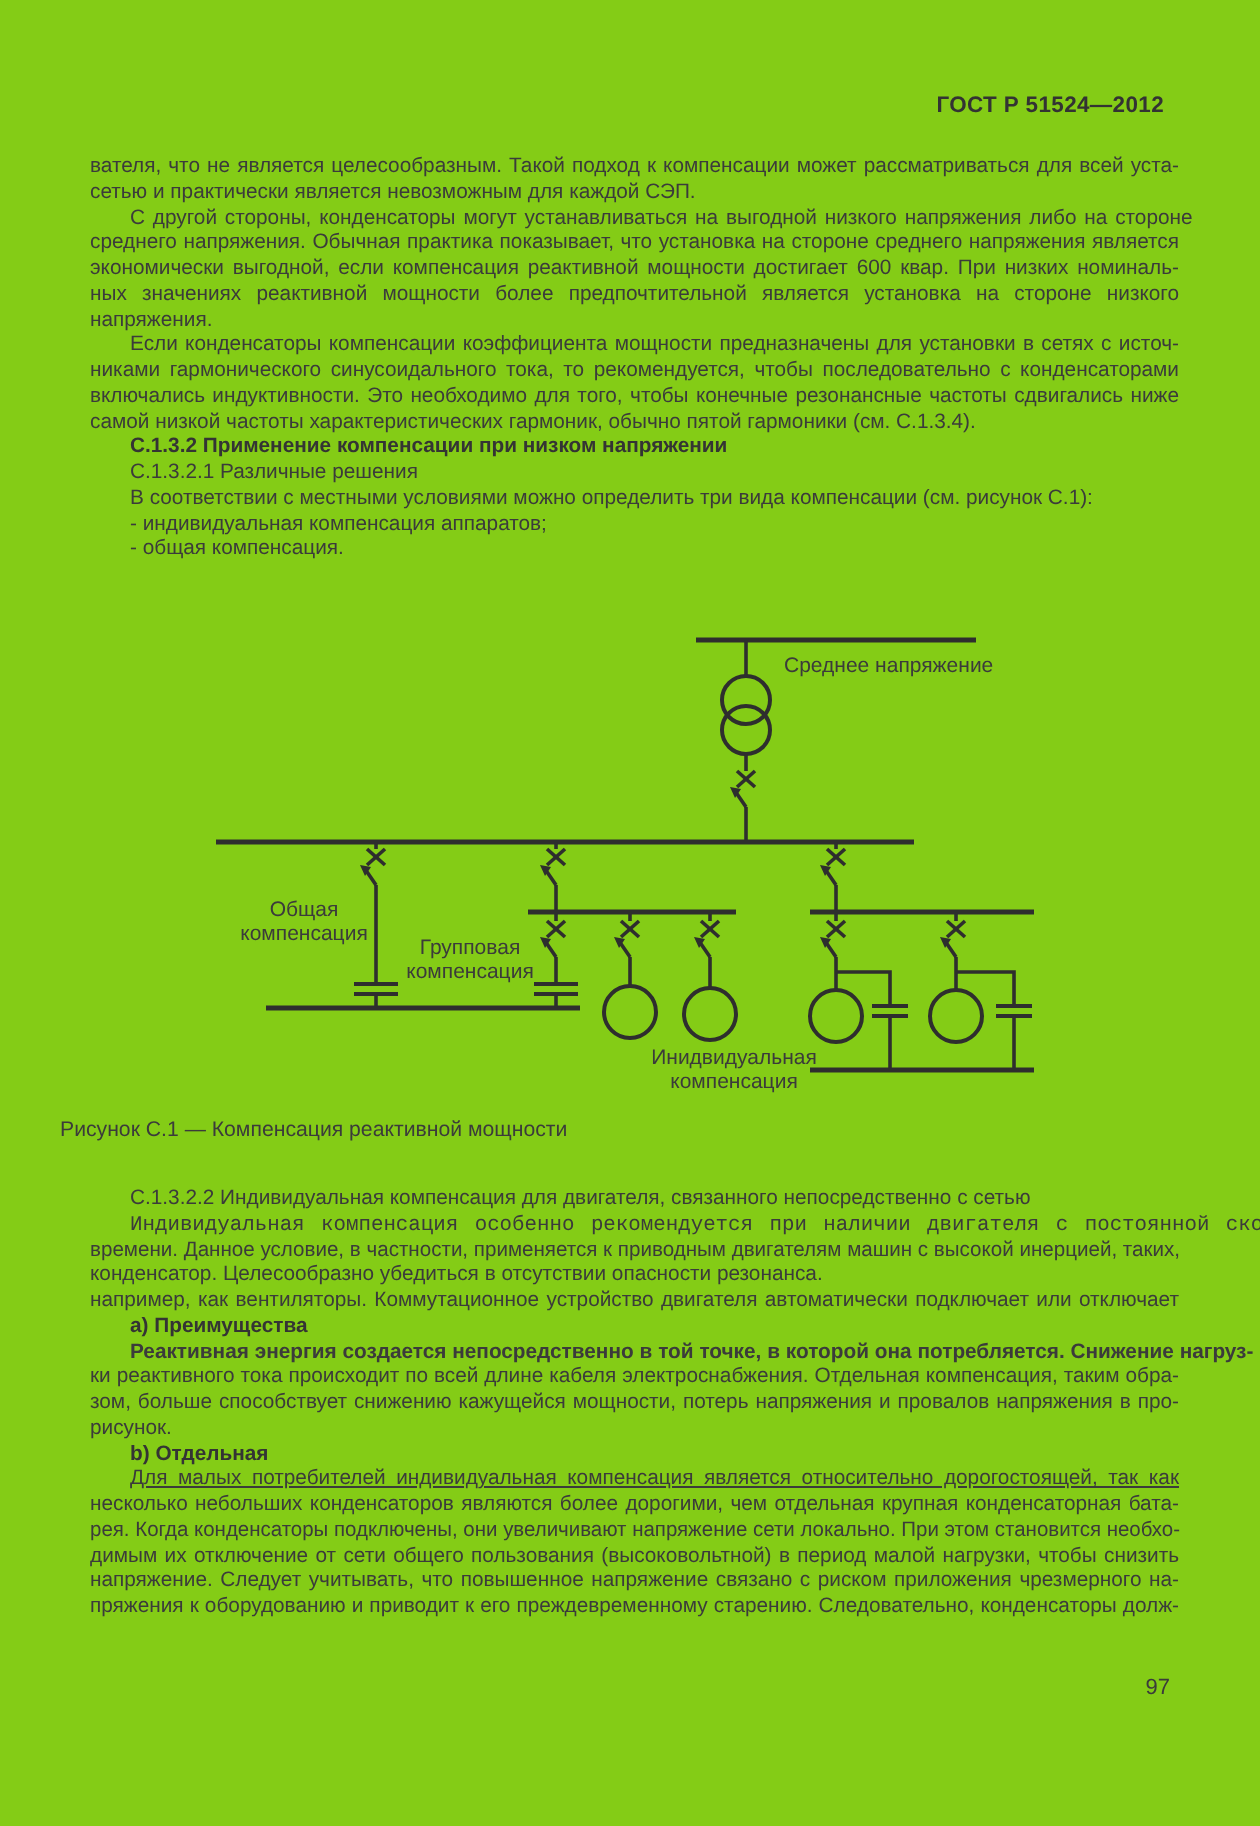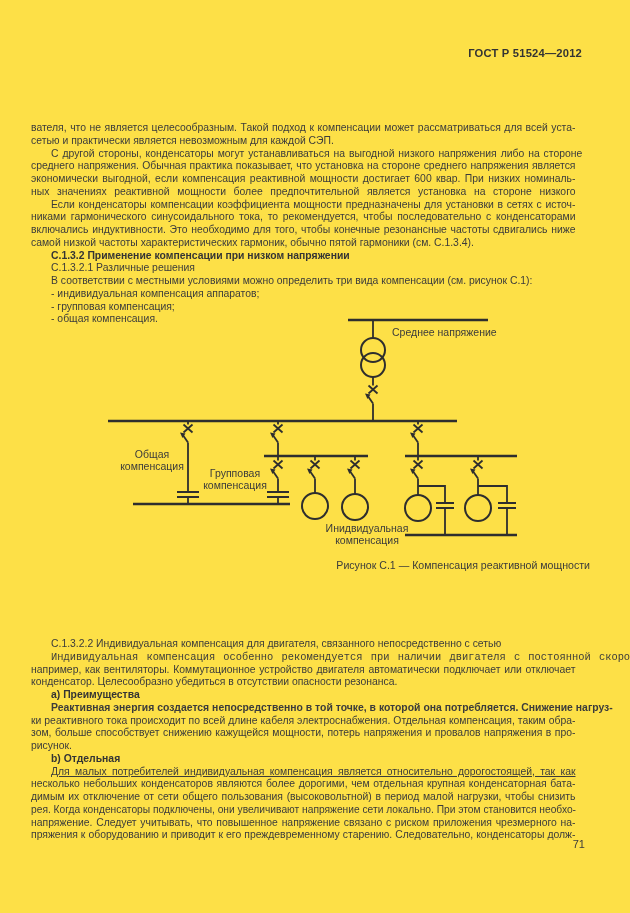--- a/index.html
+++ b/index.html
@@ -1,41 +1,41 @@
 <!DOCTYPE html>
 <html lang="ru"><head>
 <meta charset="utf-8">
 <style>
   html,body{margin:0;padding:0;background:#e9e9e7;}
   #page{
     position:relative;
     width:630px;height:913px;
-    background:#fde047;
+    background:#84cc16;
     font-family:"Liberation Sans","DejaVu Sans",sans-serif;
     color:#3b3b3b;
     overflow:hidden;
   }
   .hdr{
     position:absolute;top:47px;right:48px;
     font-size:11.2px;font-weight:bold;color:#333;
     letter-spacing:.2px;
   }
   .textblock{
-    position:absolute;left:31px;width:545px;
-    font-size:10.4px;line-height:12.75px;margin-top:44px;
+    position:absolute;left:45px;width:545px;
+    font-size:10.4px;line-height:12.75px;
   }
   #block-upper{top:78px;}
   #block-lower{top:594px;}
   .line{white-space:nowrap;height:12.75px;}
   .line.indent span{padding-left:20px;display:inline-block;}
   .line.bold{font-weight:bold;color:#343434;}
   .line span{display:inline-block;transform-origin:0 50%;}
   .caption{
-    position:absolute;top:559px;left:45px;width:545px;
-    text-align:right;font-size:10.6px;color:#3b3b3b;
+    position:absolute;top:559px;left:30px;width:545px;
+    text-align:left;font-size:10.6px;color:#3b3b3b;
   }
   .pagenum{
     position:absolute;top:838px;right:45px;
     font-size:11px;color:#3b3b3b;
   }
   #schematic{position:absolute;left:0;top:0;}
   #schematic .wire{stroke:#2e2e2e;stroke-width:1.8;fill:none;}
   #schematic .bus{stroke:#2e2e2e;stroke-width:2.6;fill:none;}
   #schematic .plate{stroke:#2e2e2e;stroke-width:2;fill:none;}
   #schematic .ring{stroke:#2e2e2e;stroke-width:2;fill:none;}
@@ -49,29 +49,29 @@
 
   <div class="hdr">ГОСТ Р 51524—2012</div>
 
   <div class="textblock" id="block-upper">
       <div class="line"><span style="word-spacing: 0.65625px;">вателя, что не является целесообразным. Такой подход к компенсации может рассматриваться для всей уста-</span></div>
       <div class="line"><span>сетью и практически является невозможным для каждой СЭП.</span></div>
       <div class="line indent"><span style="word-spacing: 1.03646px;">С другой стороны, конденсаторы могут устанавливаться на выгодной низкого напряжения либо на стороне</span></div>
       <div class="line"><span style="word-spacing: 0.387784px;">среднего напряжения. Обычная практика показывает, что установка на стороне среднего напряжения является</span></div>
       <div class="line"><span style="word-spacing: 1.5142px;">экономически выгодной, если компенсация реактивной мощности достигает 600 квар. При низких номиналь-</span></div>
       <div class="line"><span style="word-spacing: 4.72187px;">ных значениях реактивной мощности более предпочтительной является установка на стороне низкого</span></div>
+      <div class="line"><span>напряжения.</span></div>
       <div class="line indent"><span style="word-spacing: 0.785511px;">Если конденсаторы компенсации коэффициента мощности предназначены для установки в сетях с источ-</span></div>
       <div class="line"><span style="word-spacing: 1.88889px;">никами гармонического синусоидального тока, то рекомендуется, чтобы последовательно с конденсаторами</span></div>
       <div class="line"><span style="word-spacing: 0.818182px;">включались индуктивности. Это необходимо для того, чтобы конечные резонансные частоты сдвигались ниже</span></div>
       <div class="line"><span>самой низкой частоты характеристических гармоник, обычно пятой гармоники (см. С.1.3.4).</span></div>
       <div class="line indent bold"><span>С.1.3.2 Применение компенсации при низком напряжении</span></div>
       <div class="line indent"><span>С.1.3.2.1 Различные решения</span></div>
       <div class="line indent"><span>В соответствии с местными условиями можно определить три вида компенсации (см. рисунок С.1):</span></div>
       <div class="line indent"><span>- индивидуальная компенсация аппаратов;</span></div>
-      <div class="line indent"><span>- групповая компенсация;</span></div>
       <div class="line indent"><span>- общая компенсация.</span></div>
     </div>
 
   <svg id="schematic" width="630" height="913" viewBox="0 0 630 913" aria-hidden="true">
     <defs>
       <g id="sw">
         <line class="wire" x1="0" y1="0" x2="0" y2="3.5"></line>
         <line class="wire" x1="-4.5" y1="3.5" x2="4.5" y2="11.5"></line>
         <line class="wire" x1="4.5" y1="3.5" x2="-4.5" y2="11.5"></line>
         <line class="wire" x1="-5.5" y1="13.5" x2="0" y2="21.5"></line>
@@ -150,31 +150,32 @@
     <text class="dlabel" x="235" y="489" text-anchor="middle">компенсация</text>
     <text class="dlabel" x="367" y="532" text-anchor="middle">Инидвидуальная</text>
     <text class="dlabel" x="367" y="544" text-anchor="middle">компенсация</text>
   </svg>
 
   <div class="caption">Рисунок С.1 — Компенсация реактивной мощности</div>
 
   <div class="textblock" id="block-lower">
       <div class="line indent"><span>С.1.3.2.2 Индивидуальная компенсация для двигателя, связанного непосредственно с сетью</span></div>
       <div class="line indent"><span style="word-spacing: 1.99132px; font-family: Liberation Mono, monospace;">Индивидуальная компенсация особенно рекомендуется при наличии двигателя с постоянной скоростью</span></div>
+      <div class="line"><span style="transform: scaleX(0.990403);">времени. Данное условие, в частности, применяется к приводным двигателям машин с высокой инерцией, таких,</span></div>
+      <div class="line"><span>конденсатор. Целесообразно убедиться в отсутствии опасности резонанса.</span></div>
       <div class="line"><span style="word-spacing: 0.788194px;">например, как вентиляторы. Коммутационное устройство двигателя автоматически подключает или отключает</span></div>
-      <div class="line"><span>конденсатор. Целесообразно убедиться в отсутствии опасности резонанса.</span></div>
       <div class="line indent bold"><span>а) Преимущества</span></div>
       <div class="line indent"><span style="word-spacing: 0.0546875px; font-weight: bold;">Реактивная энергия создается непосредственно в той точке, в которой она потребляется. Снижение нагруз-</span></div>
       <div class="line"><span style="word-spacing: 0.09375px;">ки реактивного тока происходит по всей длине кабеля электроснабжения. Отдельная компенсация, таким обра-</span></div>
       <div class="line"><span style="word-spacing: 0.575521px;">зом, больше способствует снижению кажущейся мощности, потерь напряжения и провалов напряжения в про-</span></div>
       <div class="line"><span>рисунок.</span></div>
       <div class="line indent bold"><span>b) Отдельная</span></div>
       <div class="line indent"><span style="word-spacing: 2.39757px; text-decoration: underline;">Для малых потребителей индивидуальная компенсация является относительно дорогостоящей, так как</span></div>
       <div class="line"><span style="word-spacing: 0.790625px;">несколько небольших конденсаторов являются более дорогими, чем отдельная крупная конденсаторная бата-</span></div>
+      <div class="line"><span style="transform: scaleX(0.98456);">рея. Когда конденсаторы подключены, они увеличивают напряжение сети локально. При этом становится необхо-</span></div>
       <div class="line"><span style="word-spacing: 0.782452px;">димым их отключение от сети общего пользования (высоковольтной) в период малой нагрузки, чтобы снизить</span></div>
-      <div class="line"><span style="transform: scaleX(0.98456);">рея. Когда конденсаторы подключены, они увеличивают напряжение сети локально. При этом становится необхо-</span></div>
       <div class="line"><span style="word-spacing: 0.869318px;">напряжение. Следует учитывать, что повышенное напряжение связано с риском приложения чрезмерного на-</span></div>
       <div class="line"><span style="word-spacing: 0.149148px;">пряжения к оборудованию и приводит к его преждевременному старению. Следовательно, конденсаторы долж-</span></div>
     </div>
 
-  <div class="pagenum">71</div>
+  <div class="pagenum">97</div>
 
 </div>
 
 </body></html>

